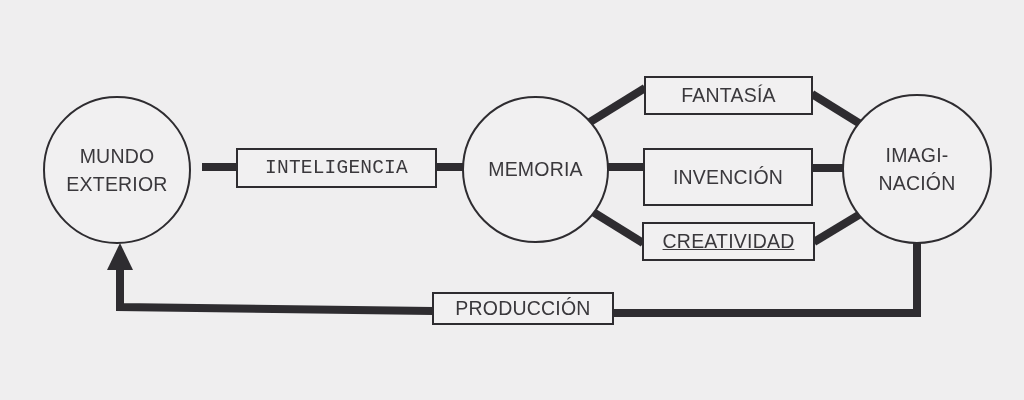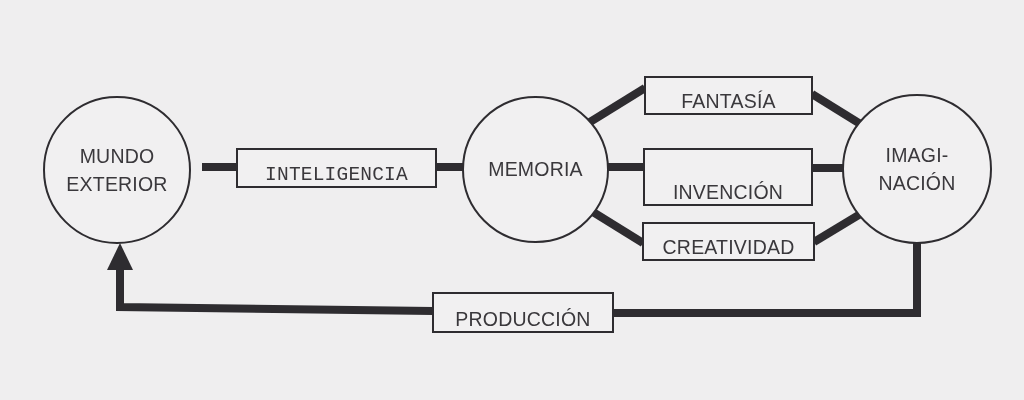--- a/index.html
+++ b/index.html
@@ -14,21 +14,21 @@
     position: absolute; box-sizing: border-box;
     border: 2.5px solid #2e2c30; border-radius: 50%;
     background: #f1f0f1;
     display: flex; flex-direction: column; align-items: center; justify-content: center;
     color: #3a383c; font-size: 19.5px; line-height: 1.45; letter-spacing: 0.2px;
     text-align: center;
   }
   .node-box {
     position: absolute; box-sizing: border-box;
     border: 2.5px solid #2e2c30; background: #f1f0f1;
-    display: flex; align-items: flex-end; justify-content: center;
+    display: flex; align-items: center; justify-content: center;
     color: #3a383c; font-size: 19.5px; letter-spacing: 0.2px; white-space: nowrap;
   }
 </style>
 </head>
 <body>
 
 <div id="canvas">
 
   <svg class="wires" width="1024" height="400" viewBox="0 0 1024 400">
     <g stroke="#2e2c30" stroke-width="8" fill="none" stroke-linejoin="miter" stroke-linecap="butt">
@@ -69,26 +69,26 @@
   </div>
 
   <div class="node-box" style="left:644px; top:76px; width:169px; height:39px;">
     <span>FANTASÍA</span>
   </div>
 
   <div class="node-box" style="left:643px; top:148px; width:170px; height:58px;">
     <span>INVENCIÓN</span>
   </div>
 
-  <div class="node-box" style="left:642px; top:222px; width:173px; height:39px;">
+  <div class="node-box" style="left:642px; top:222px; width:173px; height:39px;text-decoration:underline;">
     <span>CREATIVIDAD</span>
   </div>
 
   <div class="node-circle" style="left:842px; top:94px; width:150px; height:150px;">
     <span>IMAGI-</span>
     <span>NACIÓN</span>
   </div>
 
-  <div class="node-box" style="left:432px; top:292px; width:182px; height:41px;">
+  <div class="node-box" style="left:432px; top:292px; width:182px; height:33px;">
     <span>PRODUCCIÓN</span>
   </div>
 
 </div>
 
 </body></html>

